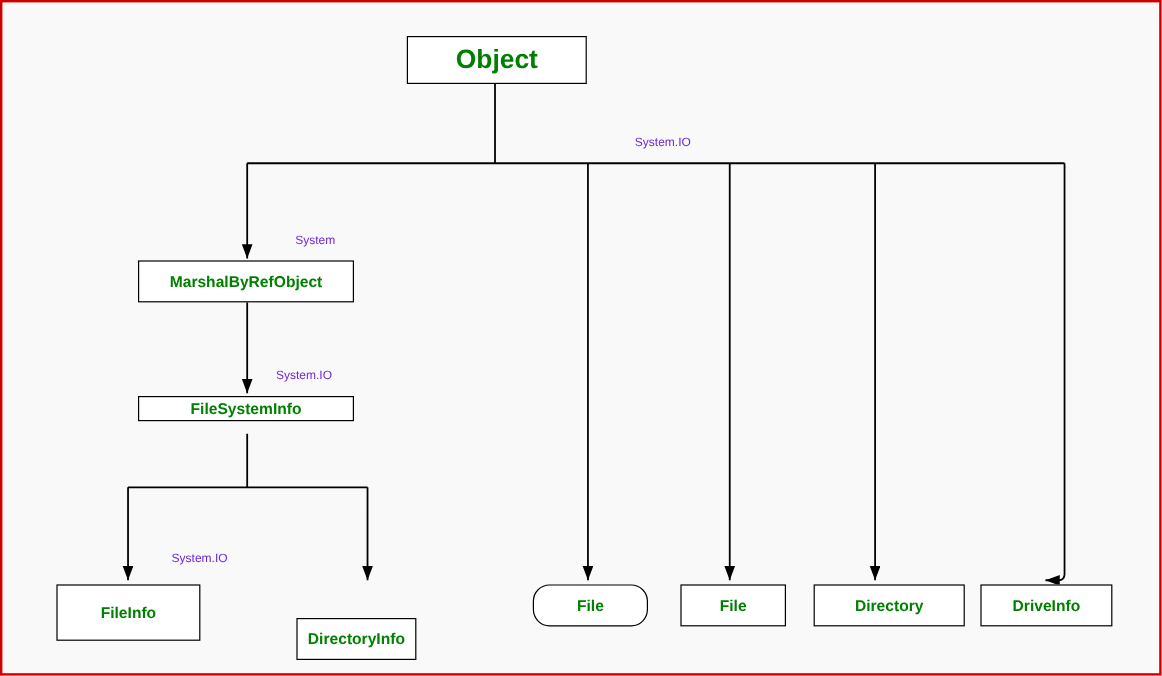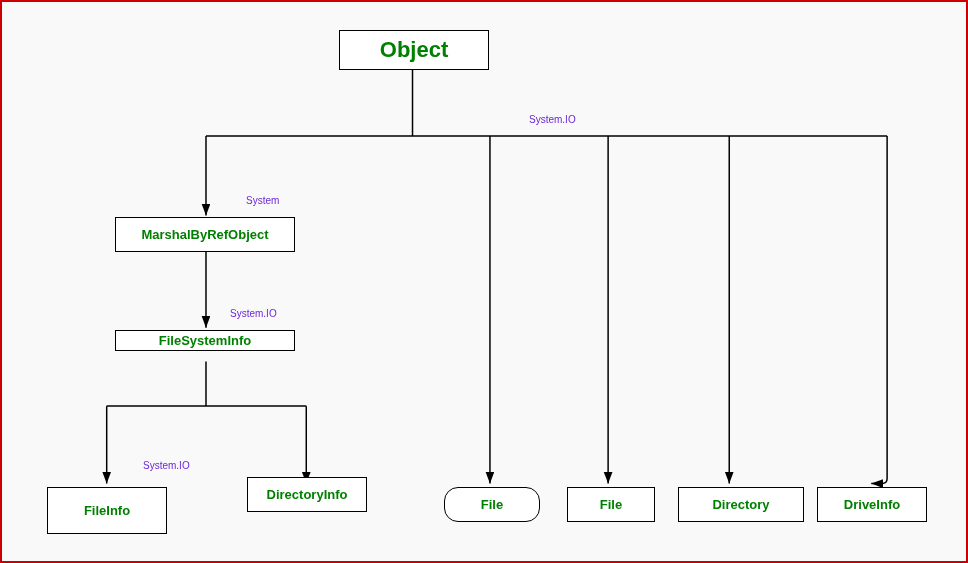--- a/index.html
+++ b/index.html
@@ -75,21 +75,21 @@
   </svg>
 
   <div class="node big" style="left:337px; top:28px; width:150px; height:40px;">Object</div>
 
   <div class="node med" style="left:113px; top:215px; width:180px; height:35px;">MarshalByRefObject</div>
 
   <div class="node med" style="left:113px; top:328px; width:180px; height:21px;">FileSystemInfo</div>
 
   <div class="node sm" style="left:45px; top:485px; width:120px; height:47px;">FileInfo</div>
 
-  <div class="node sm" style="left:245px; top:475px; width:120px; height:35px;">DirectoryInfo</div>
+  <div class="node sm" style="left:245px; top:513px; width:100px; height:35px;">DirectoryInfo</div>
 
   <div class="node sm" style="left:442px; top:485px; width:96px; height:35px;border-radius:14px;">File</div>
 
   <div class="node sm" style="left:565px; top:485px; width:88px; height:35px;">File</div>
 
   <div class="node sm" style="left:676px; top:485px; width:126px; height:35px;">Directory</div>
 
   <div class="node sm" style="left:815px; top:485px; width:110px; height:35px;">DriveInfo</div>
 
   <div class="label" style="left:527px; top:112px;">System.IO</div>

